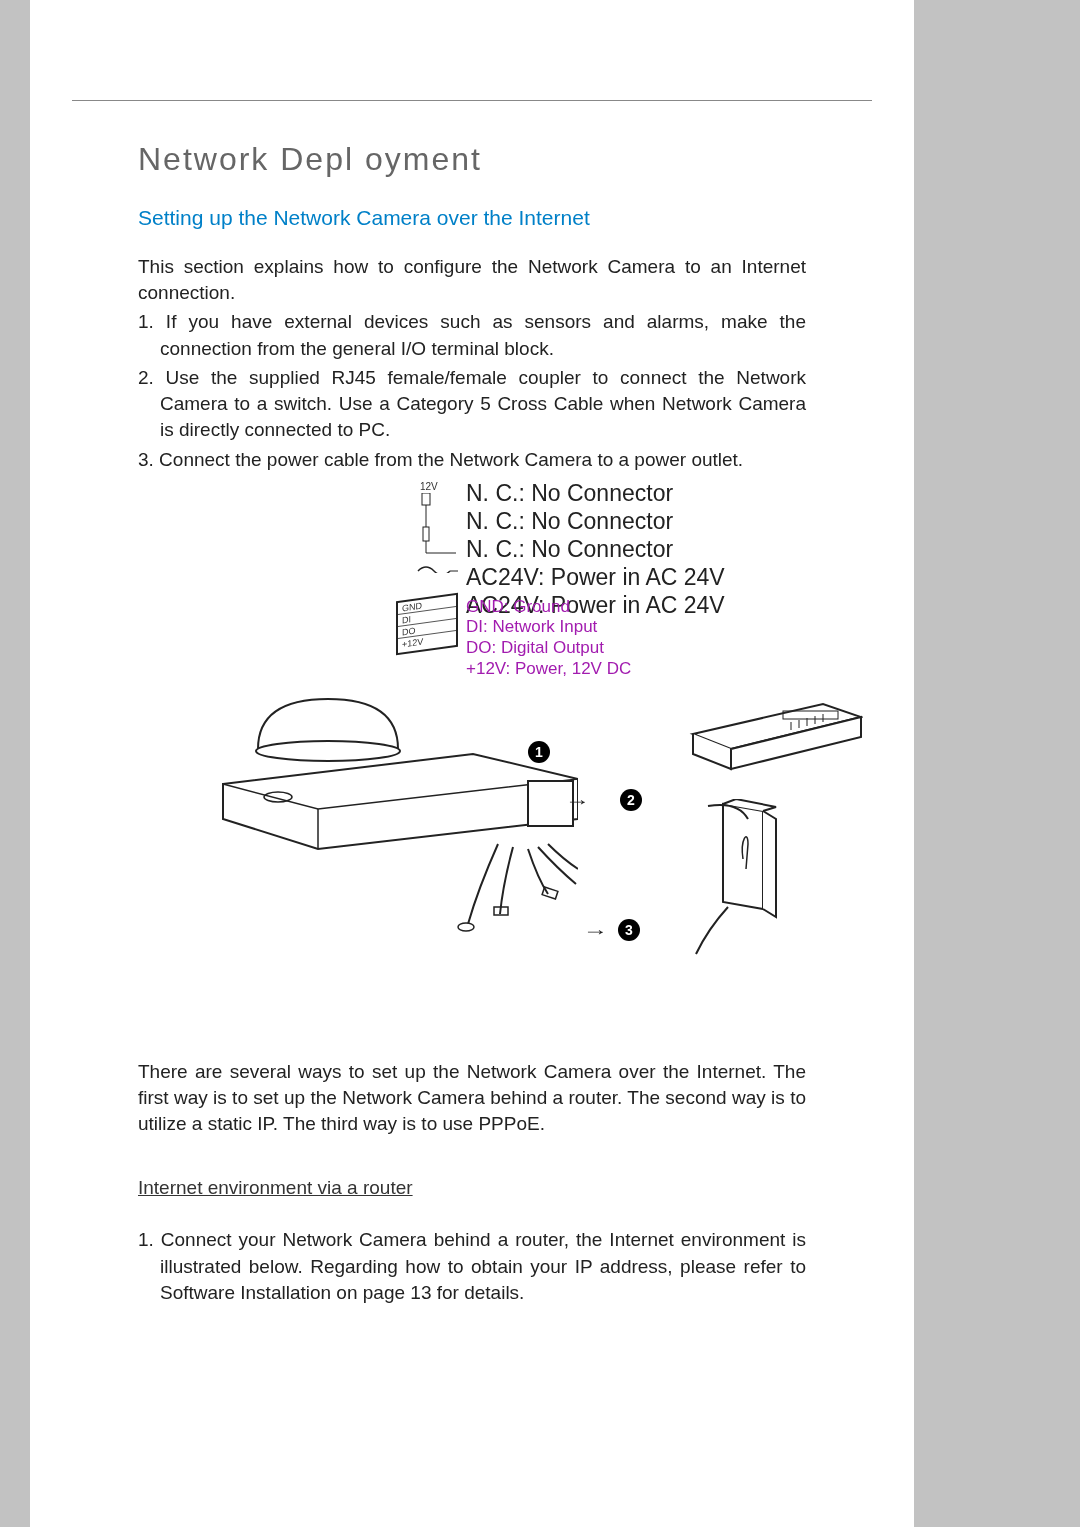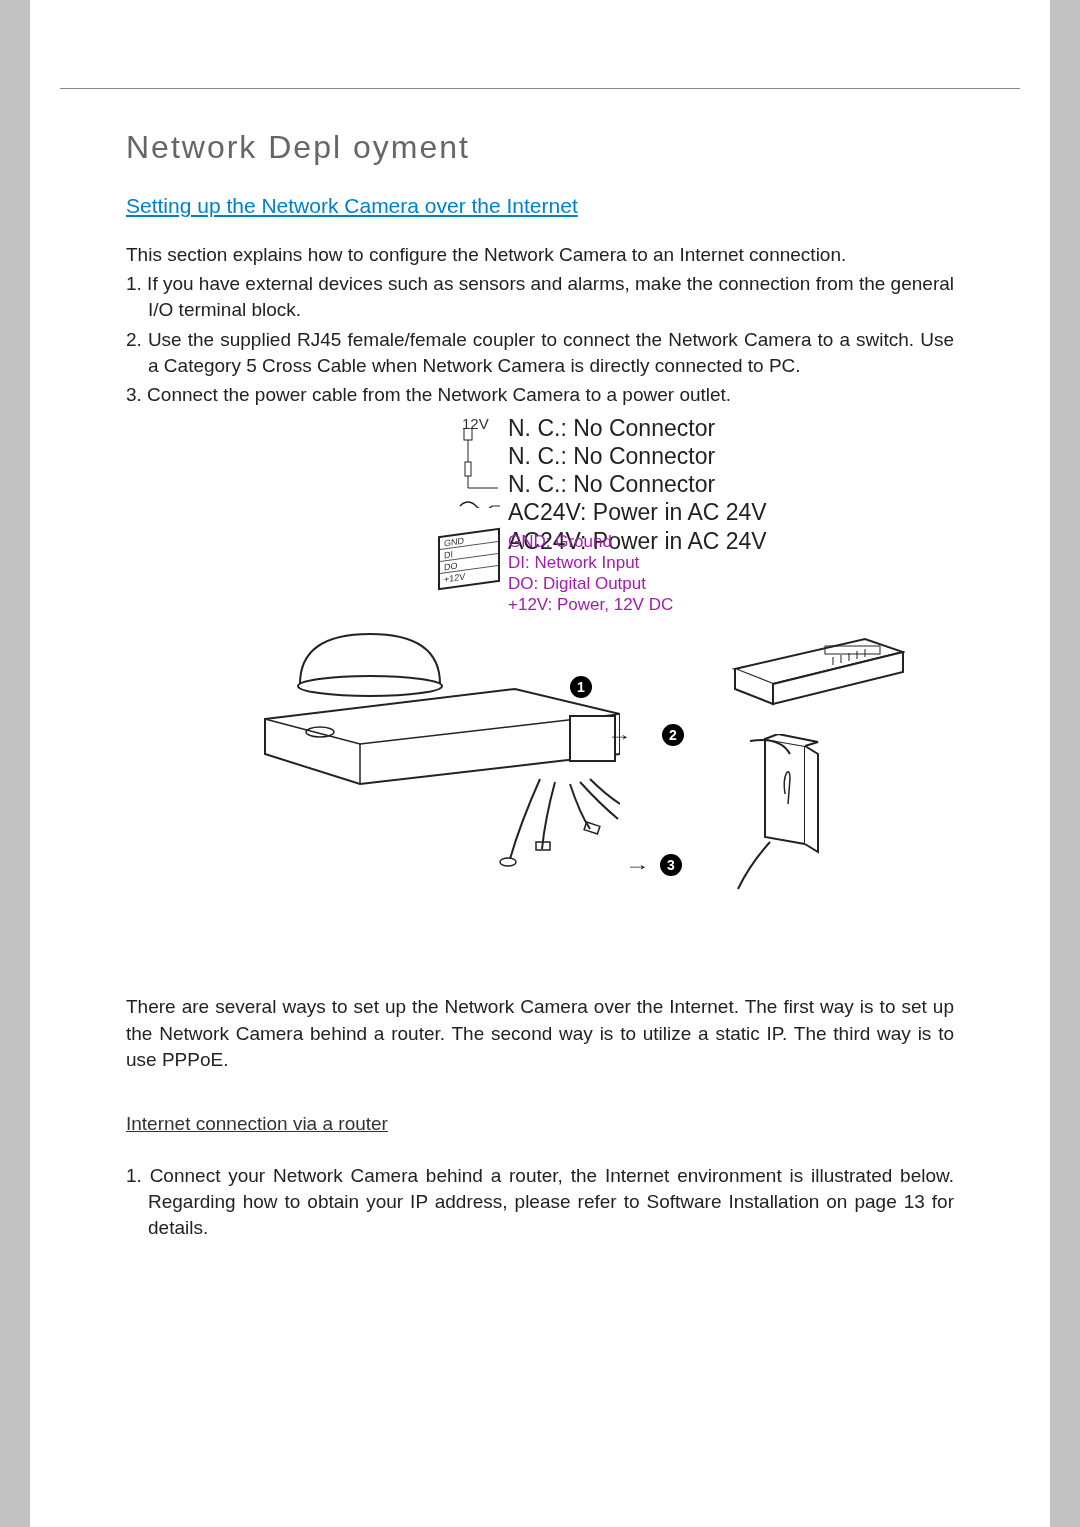--- a/index.html
+++ b/index.html
@@ -8,23 +8,23 @@
     font-family: Arial, Helvetica, sans-serif;
     width: 1080px;
     height: 1527px;
     position: relative;
   }
   .page {
     background: #ffffff;
     position: absolute;
     left: 30px;
     top: 0;
-    width: 1020px;
+    width: 884px;
     height: 1527px;
-    padding: 0;
+    padding: 12px;
   }
   .header-bar {
     color: #ffffff;
     font-size: 18px;
     padding: 55px 0 12px 103px;
     letter-spacing: 0.5px;
   }
   .hr-line {
     border: none;
     border-top: 1px solid #888;
@@ -39,21 +39,20 @@
     font-weight: 400;
     color: #666666;
     letter-spacing: 2px;
     margin-bottom: 28px;
   }
   h2.sub-title {
     font-size: 21px;
     font-weight: 400;
     color: #0080c8;
     margin-bottom: 24px;
-    text-decoration: underline;
   }
   .body-text {
     font-size: 19px;
     line-height: 1.38;
     color: #222;
     text-align: justify;
     margin-top: 10px;
   }
   .body-text p { margin-bottom: 3px; }
   .list-hang { padding-left: 22px; text-indent: -22px; }
@@ -68,21 +67,21 @@
     left: 328px;
     top: 0;
     font-size: 23px;
     line-height: 1.22;
     color: #222;
   }
   .tiny-conn {
     position: absolute;
     left: 282px;
     top: 2px;
-    font-size: 15px;
+    font-size: 10px;
     line-height: 1.1;
   }
   .terminal-labels-2 {
     position: absolute;
     left: 328px;
     top: 118px;
     font-size: 17px;
     line-height: 1.22;
     color: #a21caf;
   }
@@ -245,21 +244,21 @@
 
       <div class="callout c1">1</div>
       <div class="callout c2">2</div>
       <div class="callout c3">3</div>
       <div class="arrow a1">→</div>
       <div class="arrow a2">→</div>
     </div>
 
     <p class="body-text">There are several ways to set up the Network Camera over the Internet. The first way is to set up the Network Camera behind a router. The second way is to utilize a static IP. The third way is to use PPPoE.</p>
 
-    <p class="router-heading">Internet connection via a router</p>
+    <p class="router-heading">Internet environment via a router</p>
 
 
     <p class="body-text list-hang">1. Connect your Network Camera behind a router, the Internet environment is illustrated below. Regarding how to obtain your IP address, please refer to Software Installation on page 13 for details.</p>
   </div>
 
   <div class="footer-bar">
     <span>10 - User's Manual</span>
   </div>
 </div>
 

